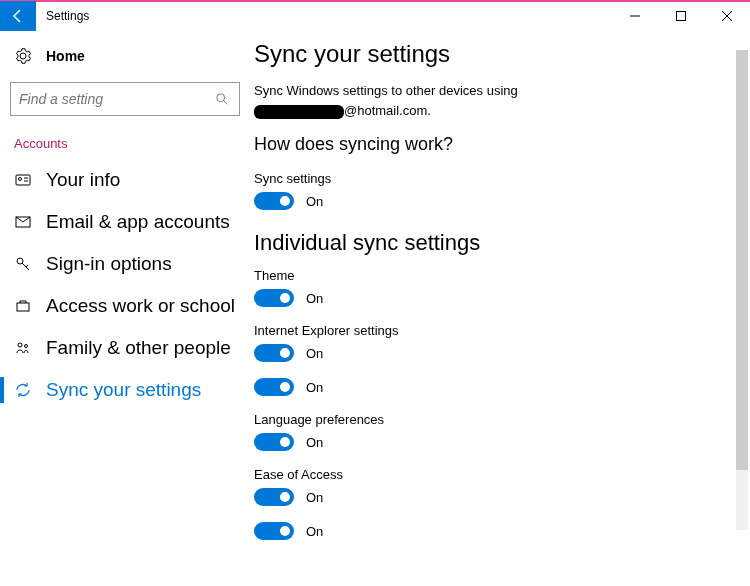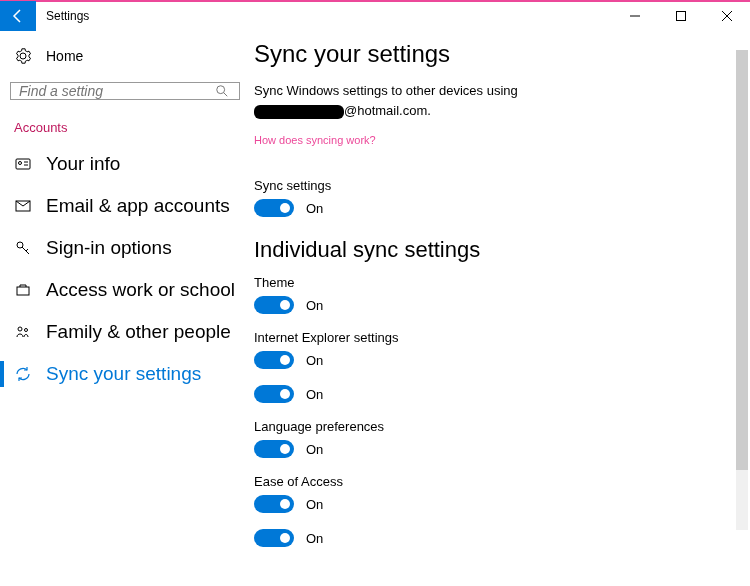--- a/index.html
+++ b/index.html
@@ -8,43 +8,43 @@
 .titlebar { height: 30px; background: #fff; border-top: 2px solid #ec4899; display: flex; align-items: center; }
 .back-btn { width: 36px; height: 30px; background: #0078d7; display: flex; align-items: center; justify-content: center; cursor: pointer; }
 .back-btn svg { width: 16px; height: 16px; }
 .title-text { font-size: 12px; margin-left: 10px; color: #000; }
 .window-controls { margin-left: auto; display: flex; }
 .win-ctrl { width: 46px; height: 30px; display: flex; align-items: center; justify-content: center; cursor: pointer; }
 .win-ctrl svg { width: 10px; height: 10px; }
 
 .content { display: flex; height: calc(100% - 30px); }
 .sidebar { width: 250px; padding: 12px 0 0 0; }
-.home-row { display: flex; align-items: center; padding: 6px 14px 14px 14px; cursor: pointer; }
+.home-row { display: flex; align-items: center; padding: 6px 14px 14px 14px; cursor: pointer; font-weight: bold; }
 .home-row .icon { width: 18px; display: flex; align-items: center; justify-content: center; }
 .home-row .label { margin-left: 14px; font-size: 14px; }
 
-.search-box { margin: 4px 10px 16px 10px; height: 18px; border: 1px solid #999; display: flex; align-items: center; padding: 0 8px; background: #fff; }
+.search-box { margin: 4px 10px 16px 10px; height: 18px; border: 1px solid #999; display: flex; align-items: center; padding: 16px 8px; background: #fff; }
 .search-box input { flex: 1; border: none; outline: none; font-size: 14px; font-style: italic; color: #666; background: transparent; }
 .search-box .sicon { width: 16px; display: flex; }
 
 .section-header { font-size: 13px; color: #be185d; padding: 4px 14px 8px 14px; }
 
 .nav-item { display: flex; align-items: center; padding: 10px 14px; cursor: pointer; position: relative; }
 .nav-item .icon { width: 18px; display: flex; align-items: center; justify-content: center; }
 .nav-item .icon svg { width: 16px; height: 16px; }
 .nav-item .label { margin-left: 14px; font-size: 19px; }
 .nav-item.active { color: #0078d7; }
 .nav-item.active::before { content: ""; position: absolute; left: 0; top: 8px; bottom: 8px; width: 4px; background: #0078d7; }
 
 .main { flex: 1; padding: 10px 20px 20px 4px; overflow-y: auto; position: relative; }
 .main h1 { font-size: 24px; font-weight: 400; margin-bottom: 14px; }
 .main h2 { font-size: 22px; font-weight: 400; margin: 20px 0 12px 0; }
 .desc { font-size: 13px; line-height: 1.4; margin-bottom: 2px; }
 .redacted { display: inline-block; width: 90px; height: 14px; background: #000; vertical-align: middle; border-radius: 6px; }
-.link { color: #ec4899; font-size: 11px; cursor: pointer; display: inline-block; margin: 12px 0 32px 0; }
+.link { color: #000000; font-size: 18px; cursor: pointer; display: inline-block; margin: 12px 0 16px 0; }
 .setting-label { font-size: 13px; margin-bottom: 6px; }
 .toggle-row { display: flex; align-items: center; margin-bottom: 16px; }
 .toggle { width: 40px; height: 18px; background: #0078d7; border-radius: 9px; position: relative; cursor: pointer; }
 .toggle::after { content: ""; position: absolute; width: 10px; height: 10px; background: #fff; border-radius: 50%; top: 4px; right: 4px; }
 .toggle-text { font-size: 13px; margin-left: 12px; }
 
 .vscroll { position: absolute; right: 2px; top: 50px; width: 12px; height: 480px; background: #f0f0f0; }
 .vscroll-thumb { position: absolute; top: 0; left: 0; right: 0; height: 420px; background: #ccc; }
 </style>
 </head>

